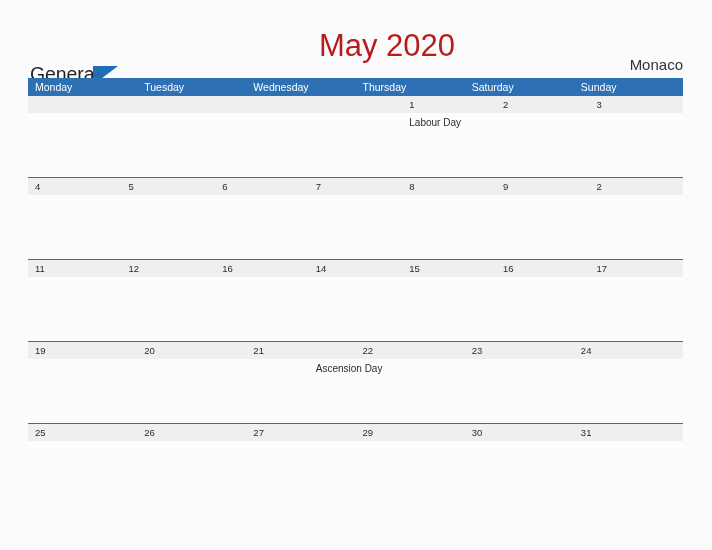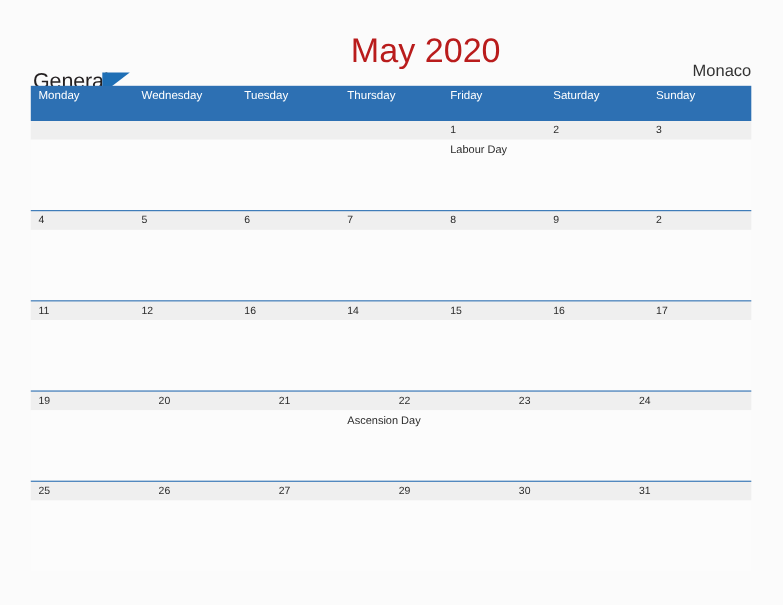--- a/index.html
+++ b/index.html
@@ -88,21 +88,21 @@
   .calendar {
     position: absolute;
     left: 28px;
     top: 78px;
     width: 655px;
   }
   .weekdays {
     display: flex;
     width: 100%;
     background: #2d70b3;
-    height: 32px;
+    height: 18px;
   }
   .weekday {
     flex: 1 1 0;
     color: #ffffff;
     font-size: 10.5px;
     line-height: 18px;
     padding-left: 7px;
     box-sizing: border-box;
     white-space: nowrap;
     overflow: hidden;
@@ -162,24 +162,23 @@
     <div class="cal-title">May 2020</div>
 
     <div class="country">Monaco</div>
 
   </div>
 
   <div class="calendar">
 
     <div class="weekdays">
       <div class="weekday">Monday</div>
+      <div class="weekday">Tuesday</div>
       <div class="weekday">Wednesday</div>
-      <div class="weekday">Tuesday</div>
       <div class="weekday">Thursday</div>
-      <div class="weekday">Friday</div>
       <div class="weekday">Saturday</div>
       <div class="weekday">Sunday</div>
     </div>
 
     <div class="week">
       <div class="date-strip">
         <div class="date-cell"></div>
         <div class="date-cell"></div>
         <div class="date-cell"></div>
         <div class="date-cell"></div>

